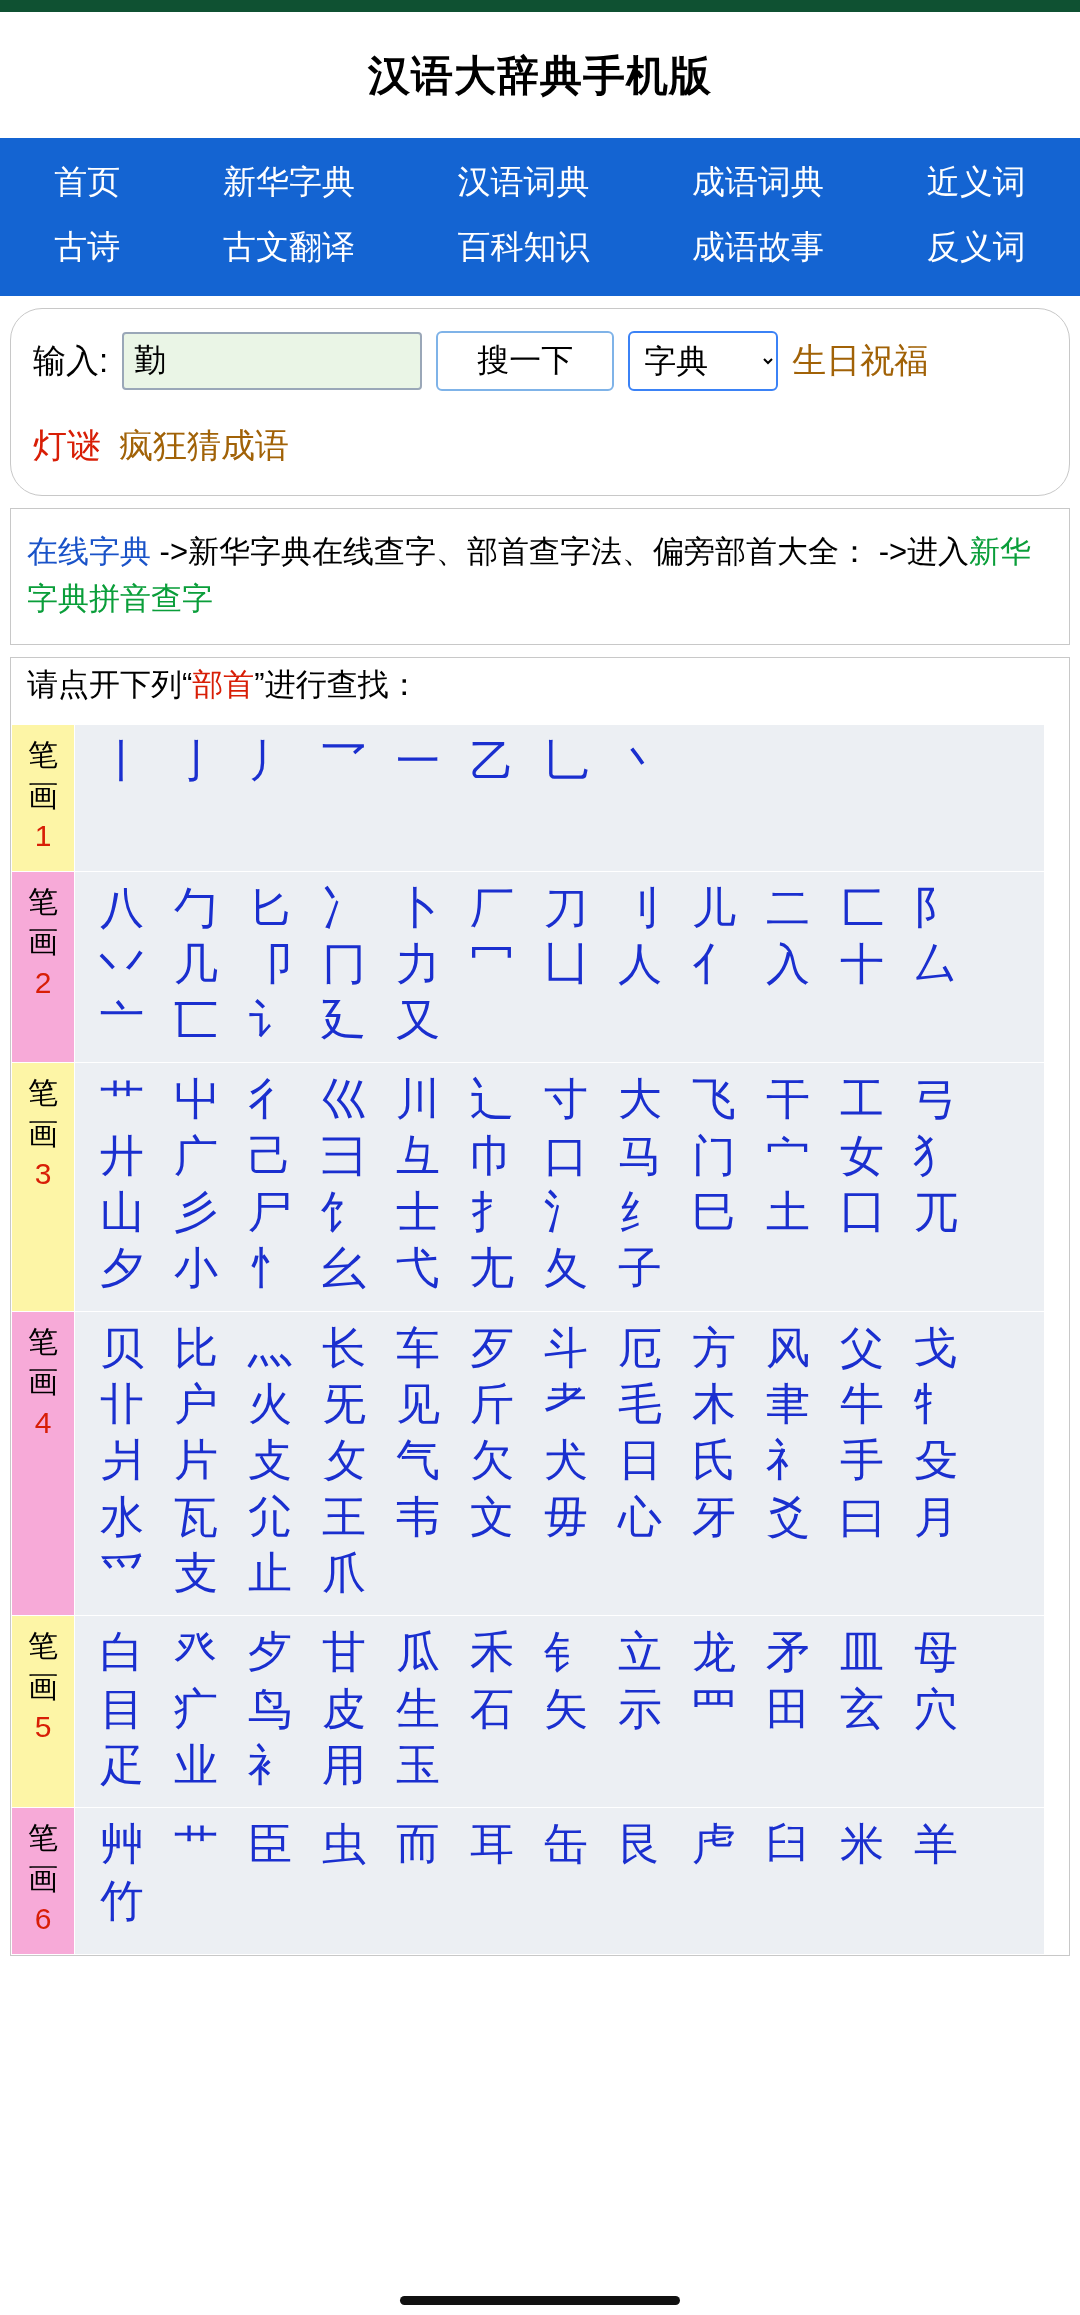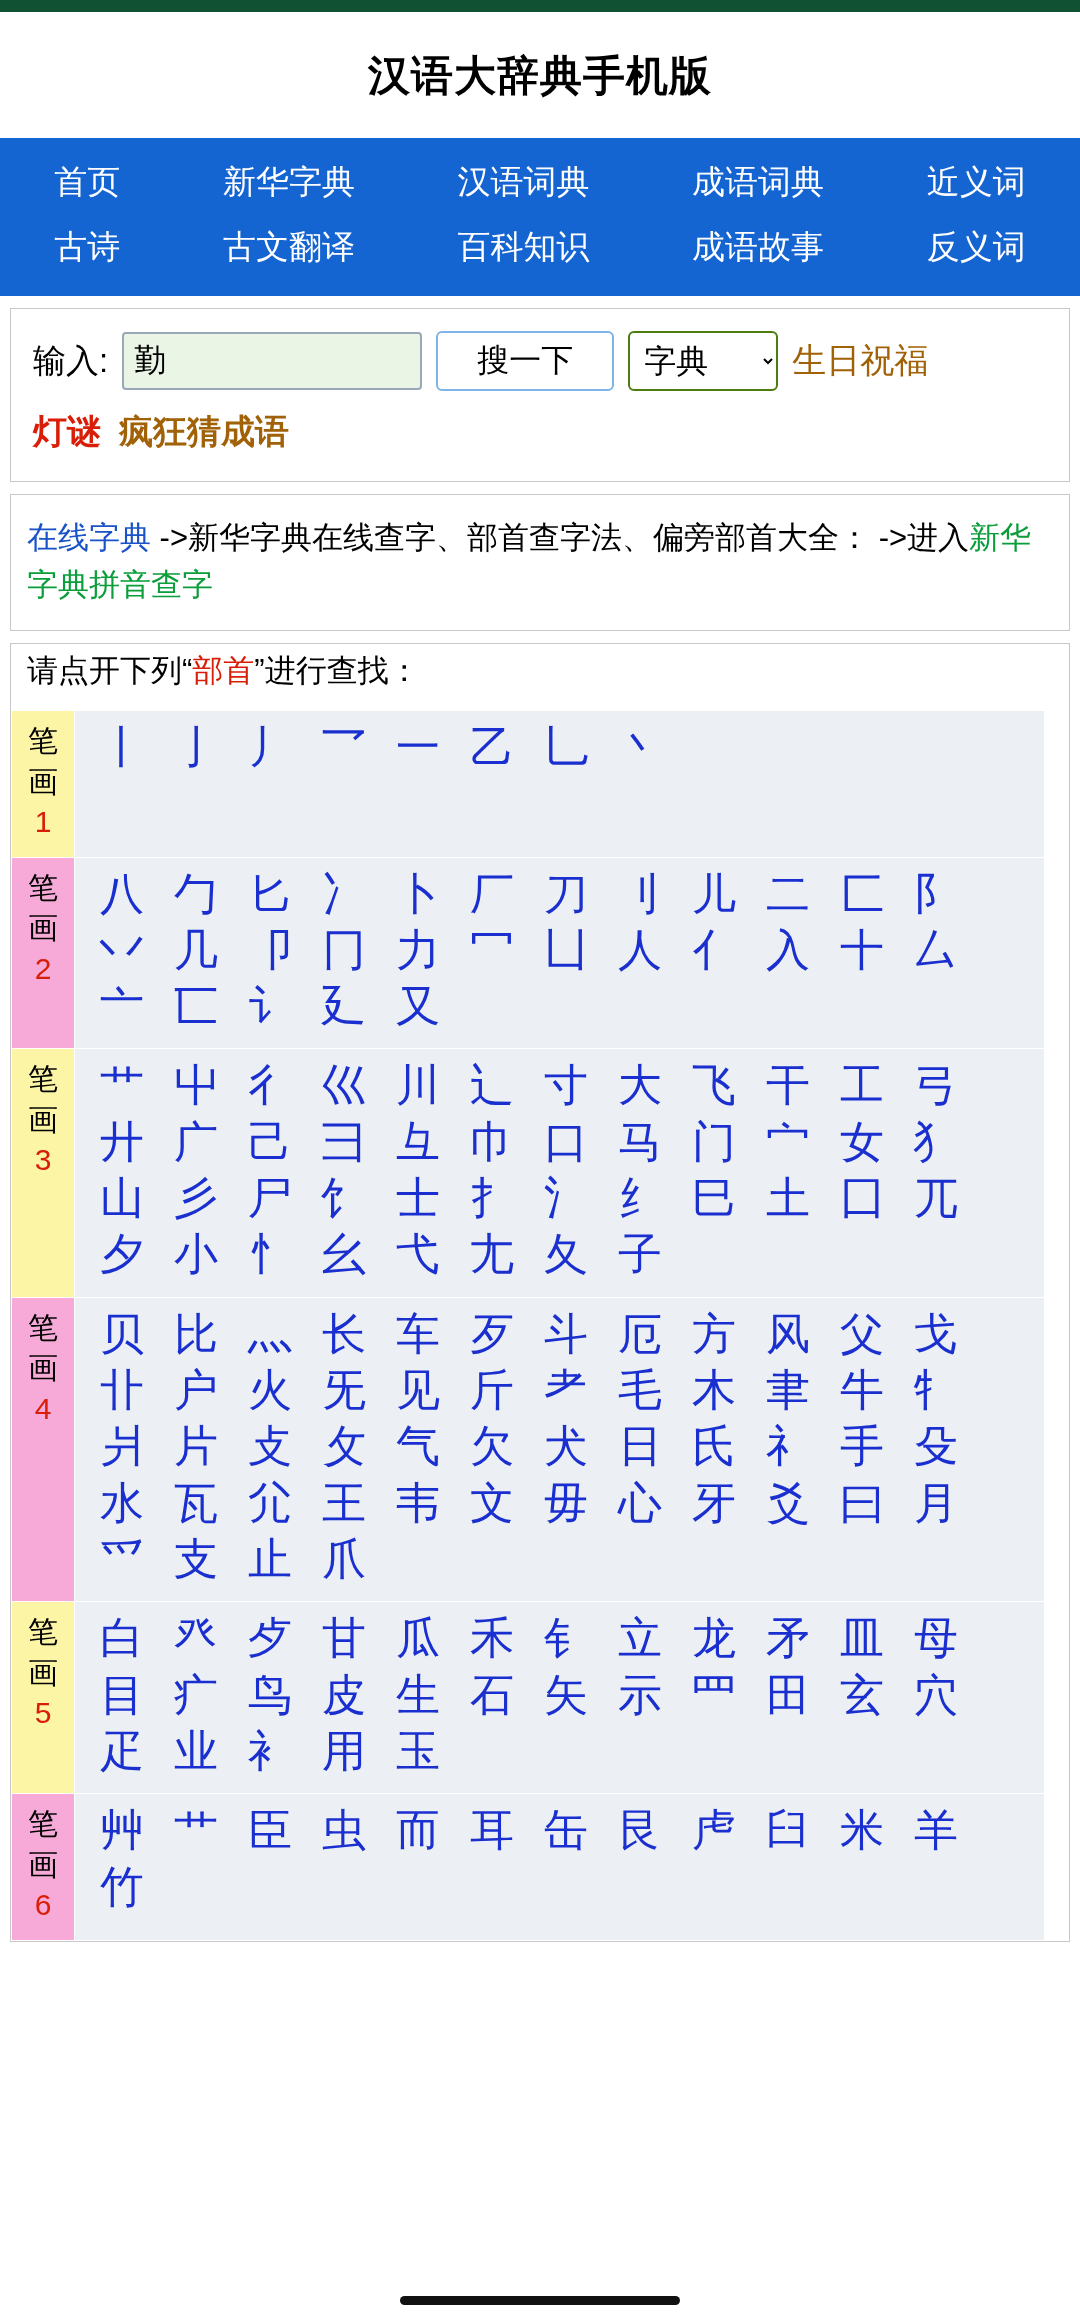--- a/index.html
+++ b/index.html
@@ -50,20 +50,21 @@
     padding: 4px 2px;
   }
   .panel {
     border: 1px solid #c8c8c8;
     background: #ffffff;
     margin: 12px 10px;
     box-sizing: border-box;
   }
   .search-panel {
     padding: 22px 22px 26px 22px;
+    border-radius: 32px;
   }
   .search-row {
     display: flex;
     align-items: center;
     gap: 14px;
   }
   .lbl-input {
     font-size: 33px;
     color: #000;
     white-space: nowrap;
@@ -87,46 +88,45 @@
     border-radius: 6px;
     background: #ffffff;
     color: #000;
     font-size: 32px;
     padding: 0 39px;
     font-family: "Liberation Sans", sans-serif;
   }
   .sel {
     height: 60px;
     box-sizing: border-box;
-    border: 2px solid #4d7c0f;
+    border: 2px solid #3b82f6;
     border-radius: 6px;
     background: #ffffff;
     font-size: 32px;
     padding: 0 10px;
     color: #000;
     font-family: "Liberation Sans", sans-serif;
     min-width: 150px;
   }
   .link-green {
     color: #a16207;
     font-size: 34px;
     text-decoration: none;
     white-space: nowrap;
   }
   .link-red {
     color: #d81e06;
     font-size: 34px;
     text-decoration: none;
   }
   .second-links {
-    margin-top: 18px;
+    margin-top: 32px;
     display: flex;
     gap: 18px;
     align-items: center;
-    font-weight: bold;
   }
   .info-panel {
     padding: 20px 16px 22px 16px;
     font-size: 31px;
     line-height: 1.5;
     color: #000;
   }
   .info-panel a.blue {
     color: #1a53c8;
     text-decoration: none;

